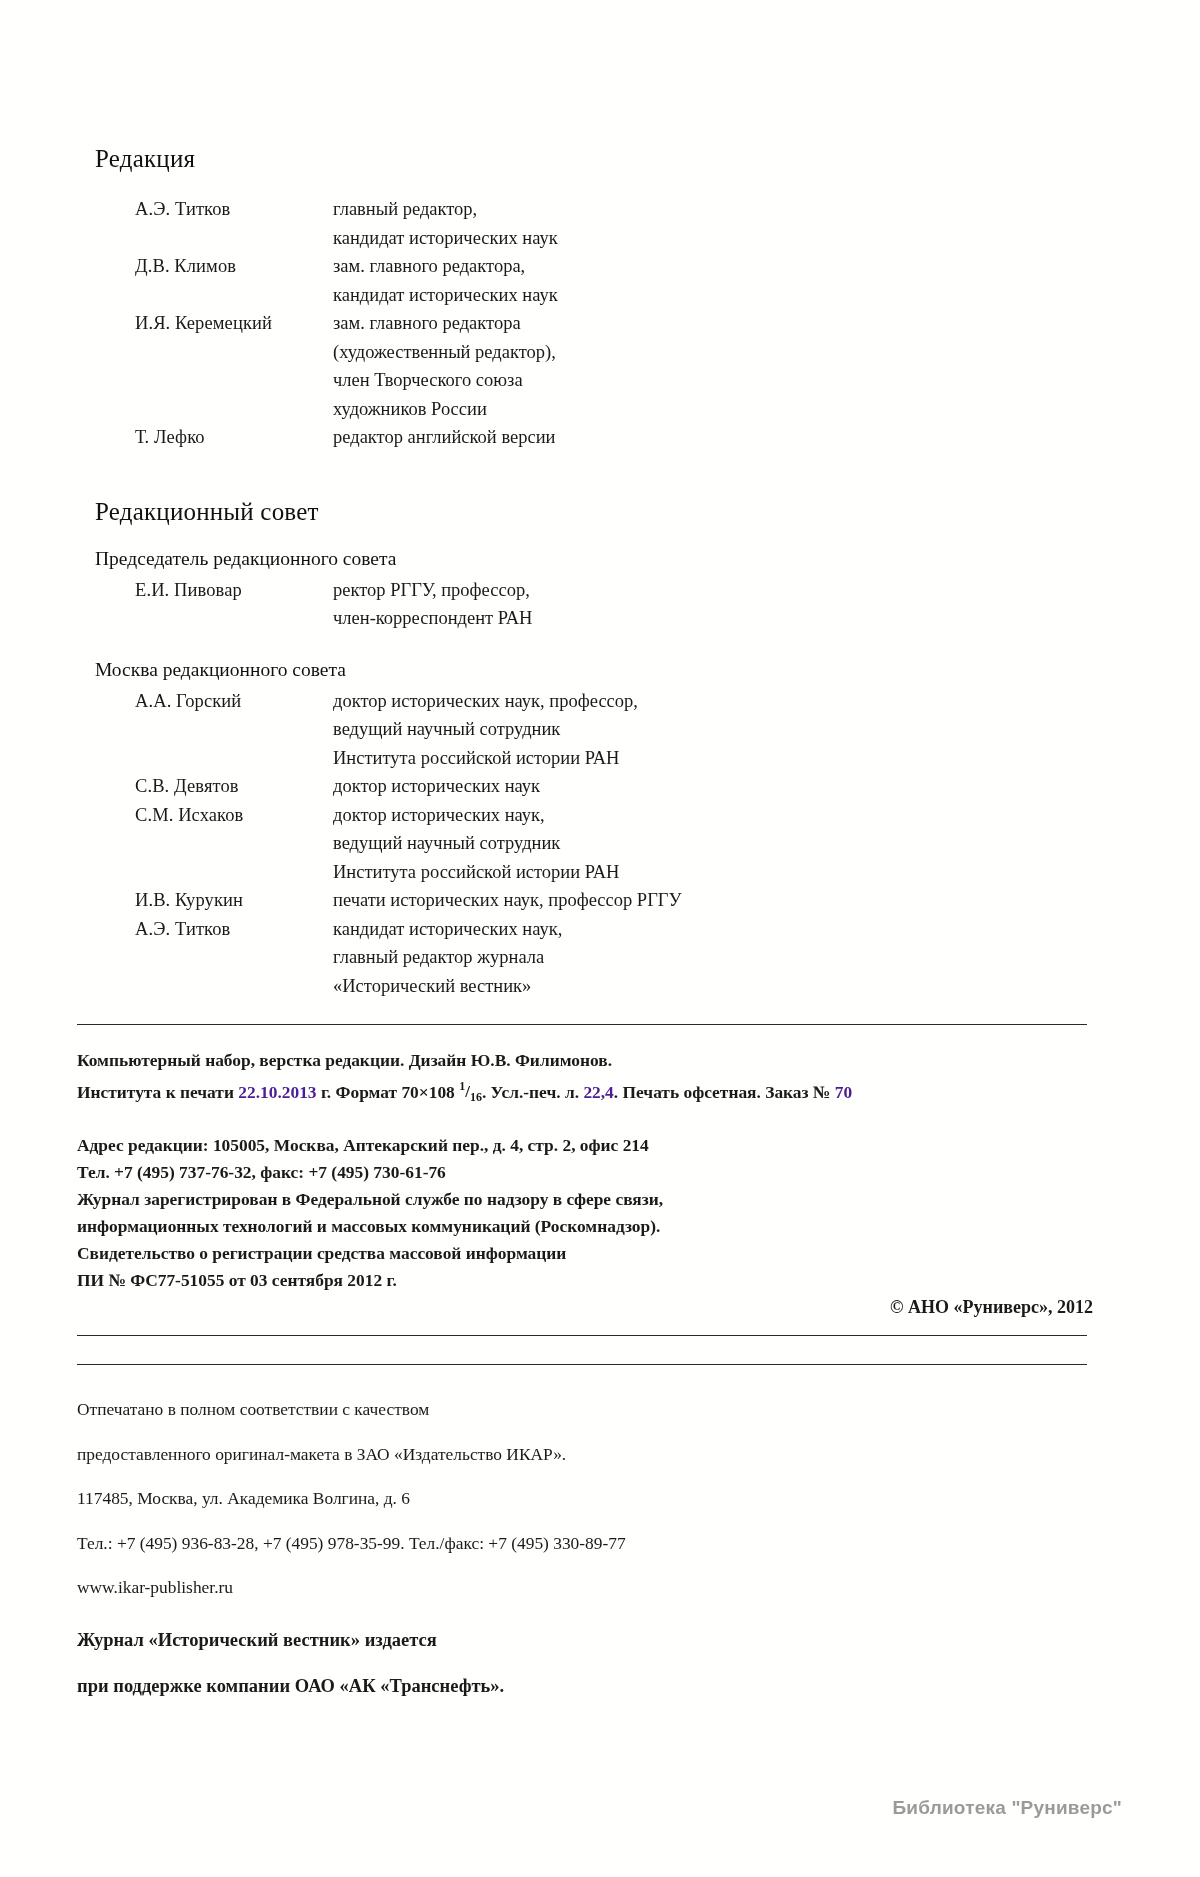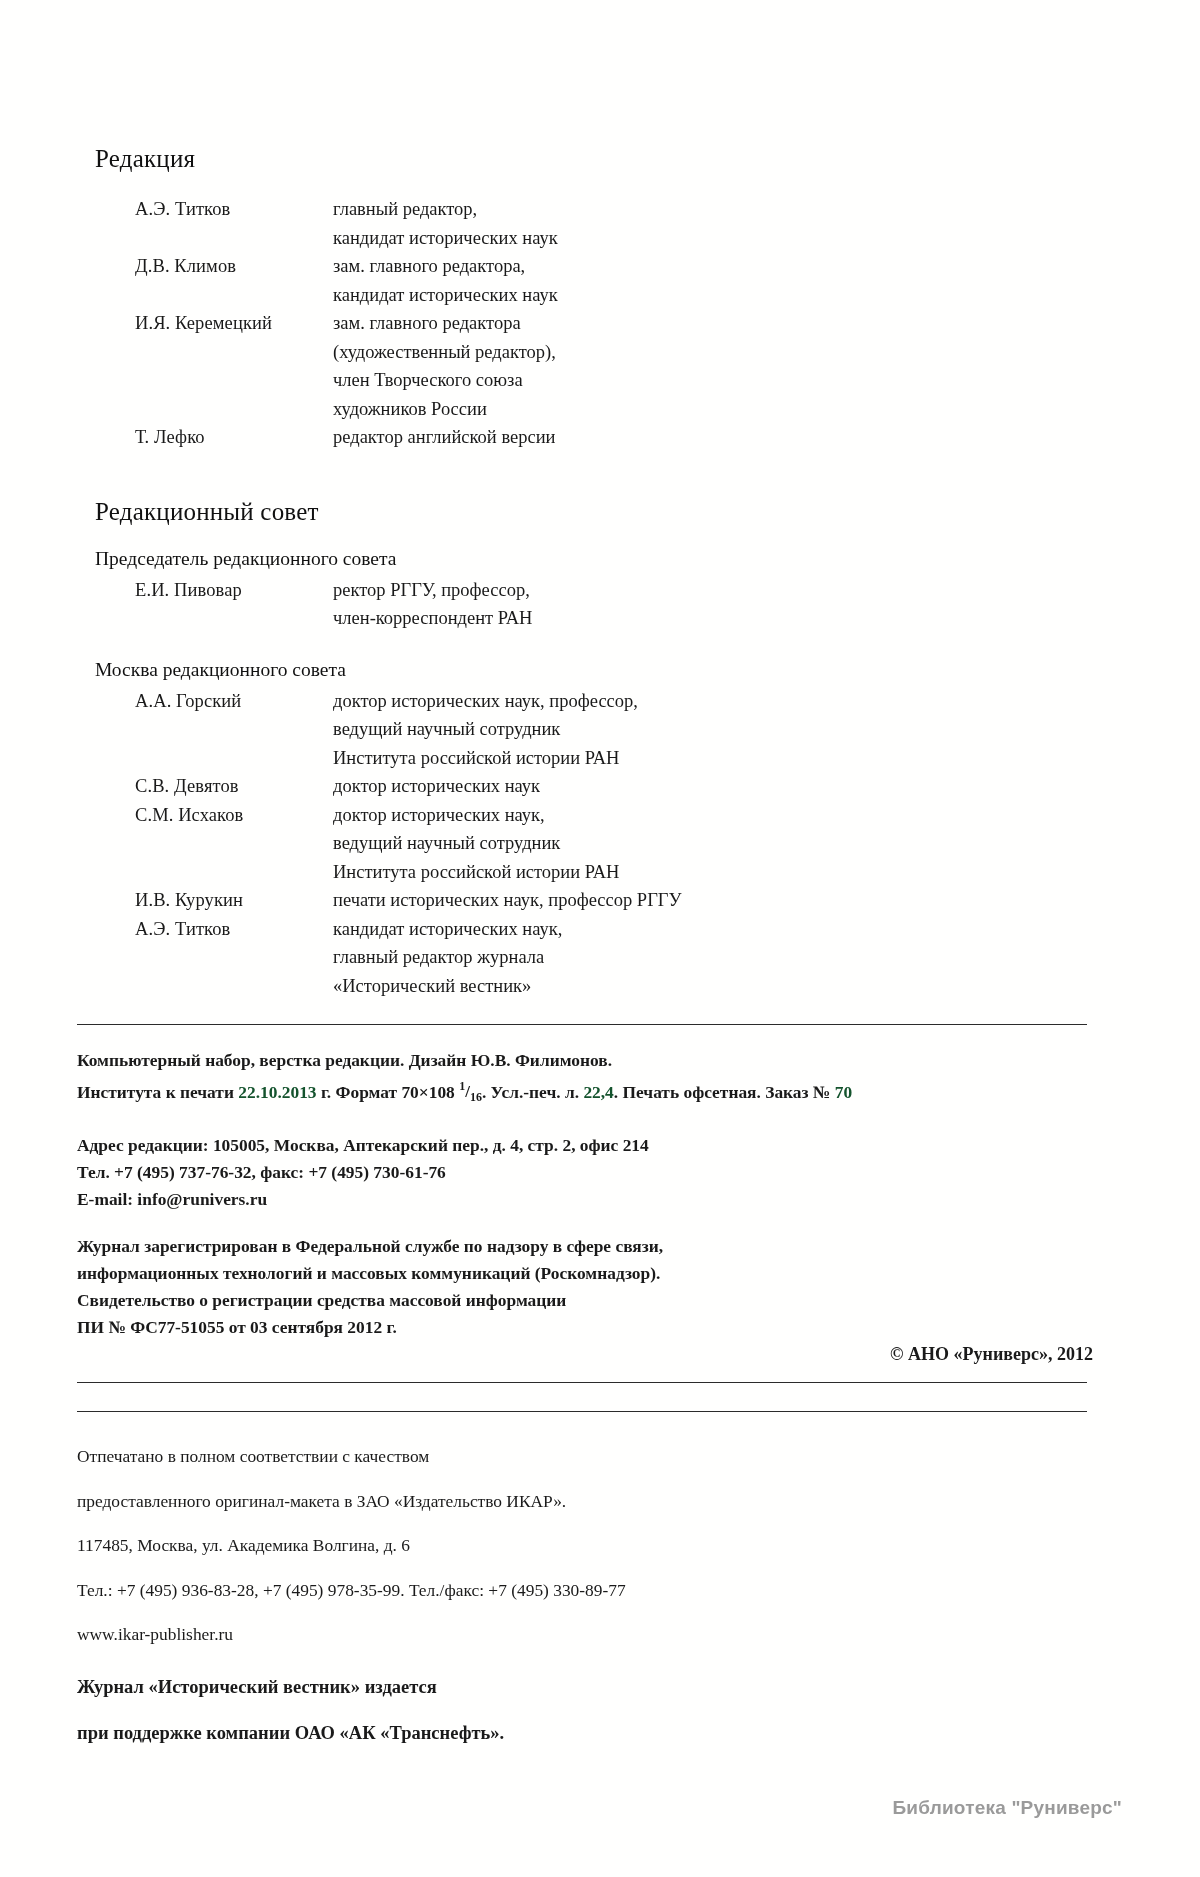--- a/index.html
+++ b/index.html
@@ -80,21 +80,21 @@
   .imprint {
     font-size: 17.4px;
     line-height: 27px;
     margin: 0;
     position: relative;
     left: -18px;
     width: 1020px;
   }
   .imprint p { margin: 0; font-weight: bold; }
   .imprint .para { margin-bottom: 20px; }
-  .red { color: #14532d; }
+  .red { color: #4c1d95; }
 
   .copyright {
     text-align: right;
     font-size: 18px;
     margin-top: 2px;
     padding-right: 4px;
   }
 
   .italic-note {
     font-style: italic;
@@ -254,21 +254,20 @@
     <hr class="rule">
 
     <div class="spacer-md"></div>
 
     <div class="imprint">
       <p>Компьютерный набор, верстка редакции. Дизайн Ю.В. Филимонов.</p>
       <p class="para"><span>Института к печати </span><span class="red">22.10.2013</span><span> г. Формат 70×108 </span><span class="frac"><sup>1</sup>/<sub>16</sub></span><span>. Усл.-печ. л. </span><span class="red">22,4</span><span>. Печать офсетная. Заказ № </span><span class="red">70</span></p>
 
       <p>Адрес редакции: 105005, Москва, Аптекарский пер., д. 4, стр. 2, офис 214</p>
       <p>Тел. +7 (495) 737-76-32, факс: +7 (495) 730-61-76</p>
-      <p class="para">E-mail:  info@runivers.ru</p>
 
       <p>Журнал зарегистрирован в Федеральной службе по надзору в сфере связи,</p>
       <p>информационных технологий и массовых коммуникаций (Роскомнадзор).</p>
       <p>Свидетельство о регистрации средства массовой информации</p>
       <p>ПИ № ФС77-51055 от 03 сентября 2012 г.</p>
 
       <p class="copyright">© АНО «Руниверс», 2012</p>
     </div>
 
     <div class="spacer-sm"></div>

